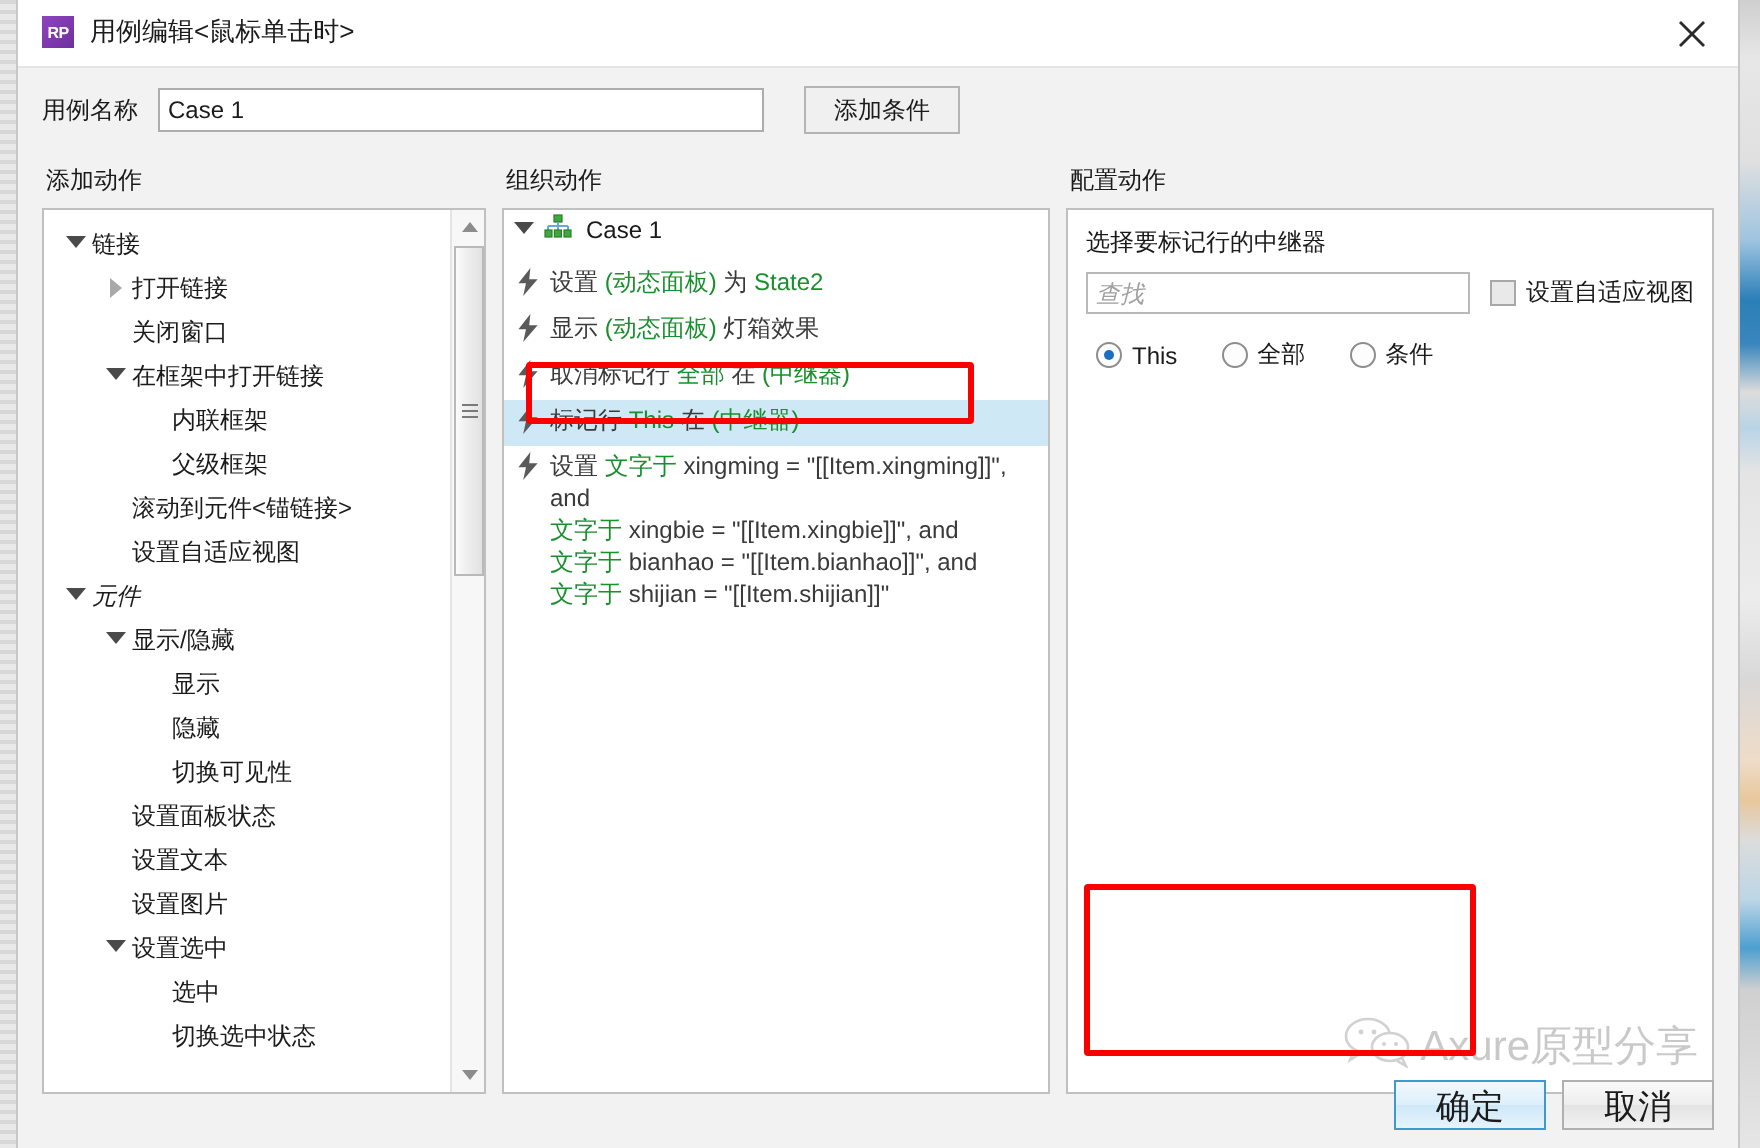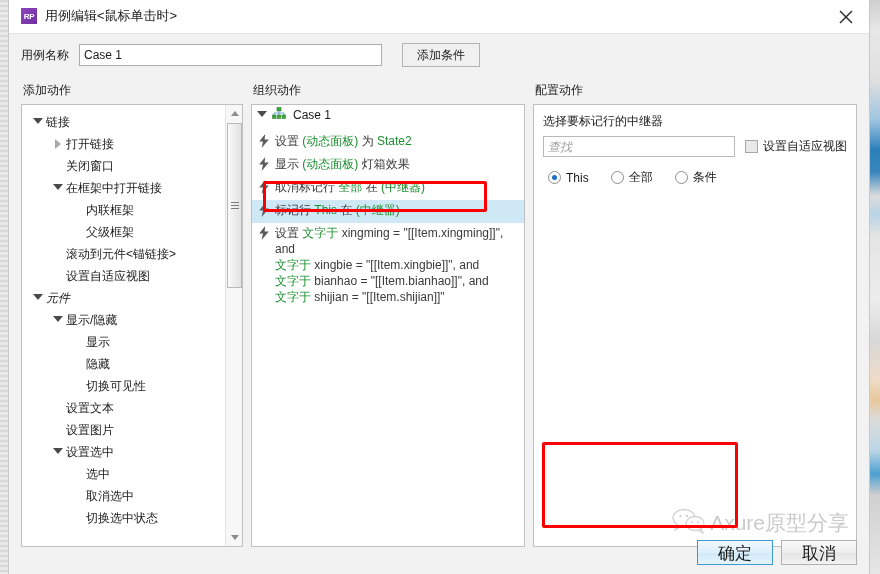--- a/index.html
+++ b/index.html
@@ -417,37 +417,37 @@
             <div class="tree-row" style="padding-left: 50px;">
               <span class="tw none"></span>
               <span class="tree-label">隐藏</span>
             </div>
             <div class="tree-row" style="padding-left: 50px;">
               <span class="tw none"></span>
               <span class="tree-label">切换可见性</span>
             </div>
             <div class="tree-row" style="padding-left: 30px;">
               <span class="tw none"></span>
+              <span class="tree-label">设置面板状态</span>
+            </div>
+            <div class="tree-row" style="padding-left: 30px;">
+              <span class="tw none"></span>
               <span class="tree-label">设置文本</span>
             </div>
             <div class="tree-row" style="padding-left: 30px;">
               <span class="tw none"></span>
               <span class="tree-label">设置图片</span>
             </div>
             <div class="tree-row" style="padding-left: 30px;">
               <span class="tw down"></span>
               <span class="tree-label">设置选中</span>
             </div>
             <div class="tree-row" style="padding-left: 50px;">
               <span class="tw none"></span>
               <span class="tree-label">选中</span>
-            </div>
-            <div class="tree-row" style="padding-left: 50px;">
-              <span class="tw none"></span>
-              <span class="tree-label">取消选中</span>
             </div>
             <div class="tree-row" style="padding-left: 50px;">
               <span class="tw none"></span>
               <span class="tree-label">切换选中状态</span>
             </div>
           </div>
         <div class="vscroll">
           <div class="arrow up">
               <i></i>
             </div>

